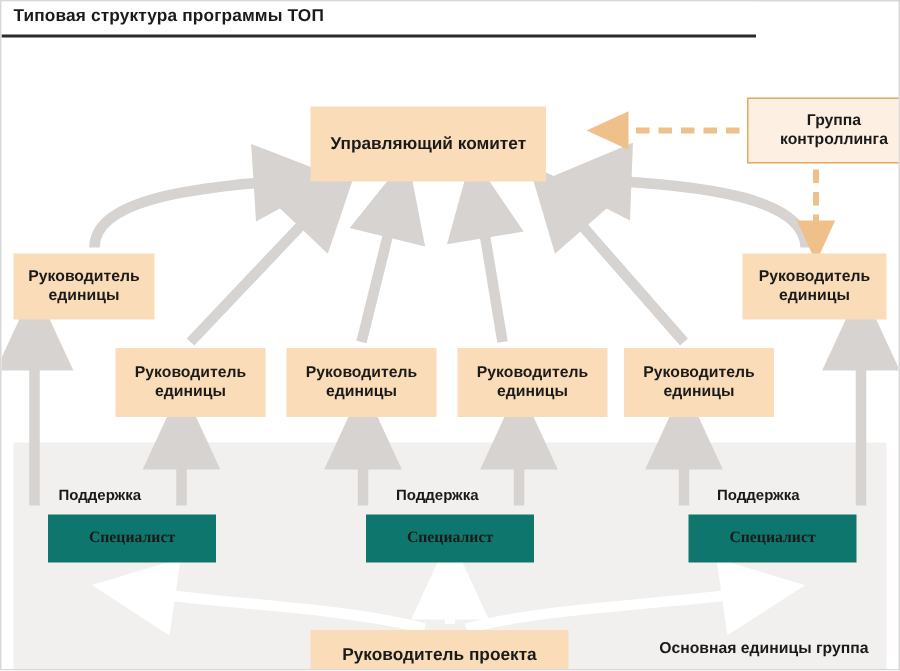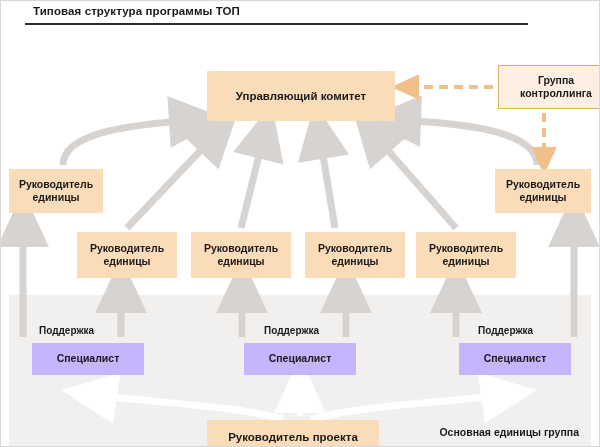--- a/index.html
+++ b/index.html
@@ -19,21 +19,20 @@
   }
   
   #title-bar {
     position: absolute;
     left: 0; top: 0;
     width: 503px;
     height: 24px;
     background: #ffffff;
     border-bottom: 2px solid #2b2b2b;
     box-sizing: border-box;
-    margin-left: 24px;
   }
   #title-text {
     position: absolute;
     left: 8px;
     top: 4px;
     font-size: 11.5px;
     font-weight: bold;
     color: #1a1a1a;
     letter-spacing: 0.1px;
   }
@@ -70,28 +69,29 @@
     font-weight: bold;
     display: flex;
     align-items: center;
     justify-content: center;
     text-align: center;
     line-height: 1.25;
     box-sizing: border-box;
     padding: 2px 3px;
   }
   .box.white {
-    background: #c4b5fd;
+    background: #0f766e;
+    font-family: Liberation Serif, serif;
   }
   .box.outline {
     background: #fdf0e2;
     border: 1px solid #e8a95c;
   }
   
-  #box-steering   { left: 206px; top: 44px;  width: 188px; height: 50px; font-size: 11.5px; }
+  #box-steering   { left: 206px; top: 44px;  width: 157px; height: 50px; font-size: 11.5px; }
   #box-control    { left: 497px; top: 38px;  width: 116px;  height: 44px; }
   #box-unit-left  { left: 8px;   top: 142px; width: 94px;  height: 44px; }
   #box-unit-right { left: 494px; top: 142px; width: 96px;  height: 44px; }
   #box-unit-1     { left: 76px;  top: 205px; width: 100px; height: 46px; }
   #box-unit-2     { left: 190px; top: 205px; width: 100px; height: 46px; }
   #box-unit-3     { left: 304px; top: 205px; width: 100px; height: 46px; }
   #box-unit-4     { left: 415px; top: 205px; width: 100px; height: 46px; }
   #box-spec-1     { left: 31px;  top: 316px; width: 112px; height: 32px; }
   #box-spec-2     { left: 243px; top: 316px; width: 112px; height: 32px; }
   #box-spec-3     { left: 458px; top: 316px; width: 112px; height: 32px; }

